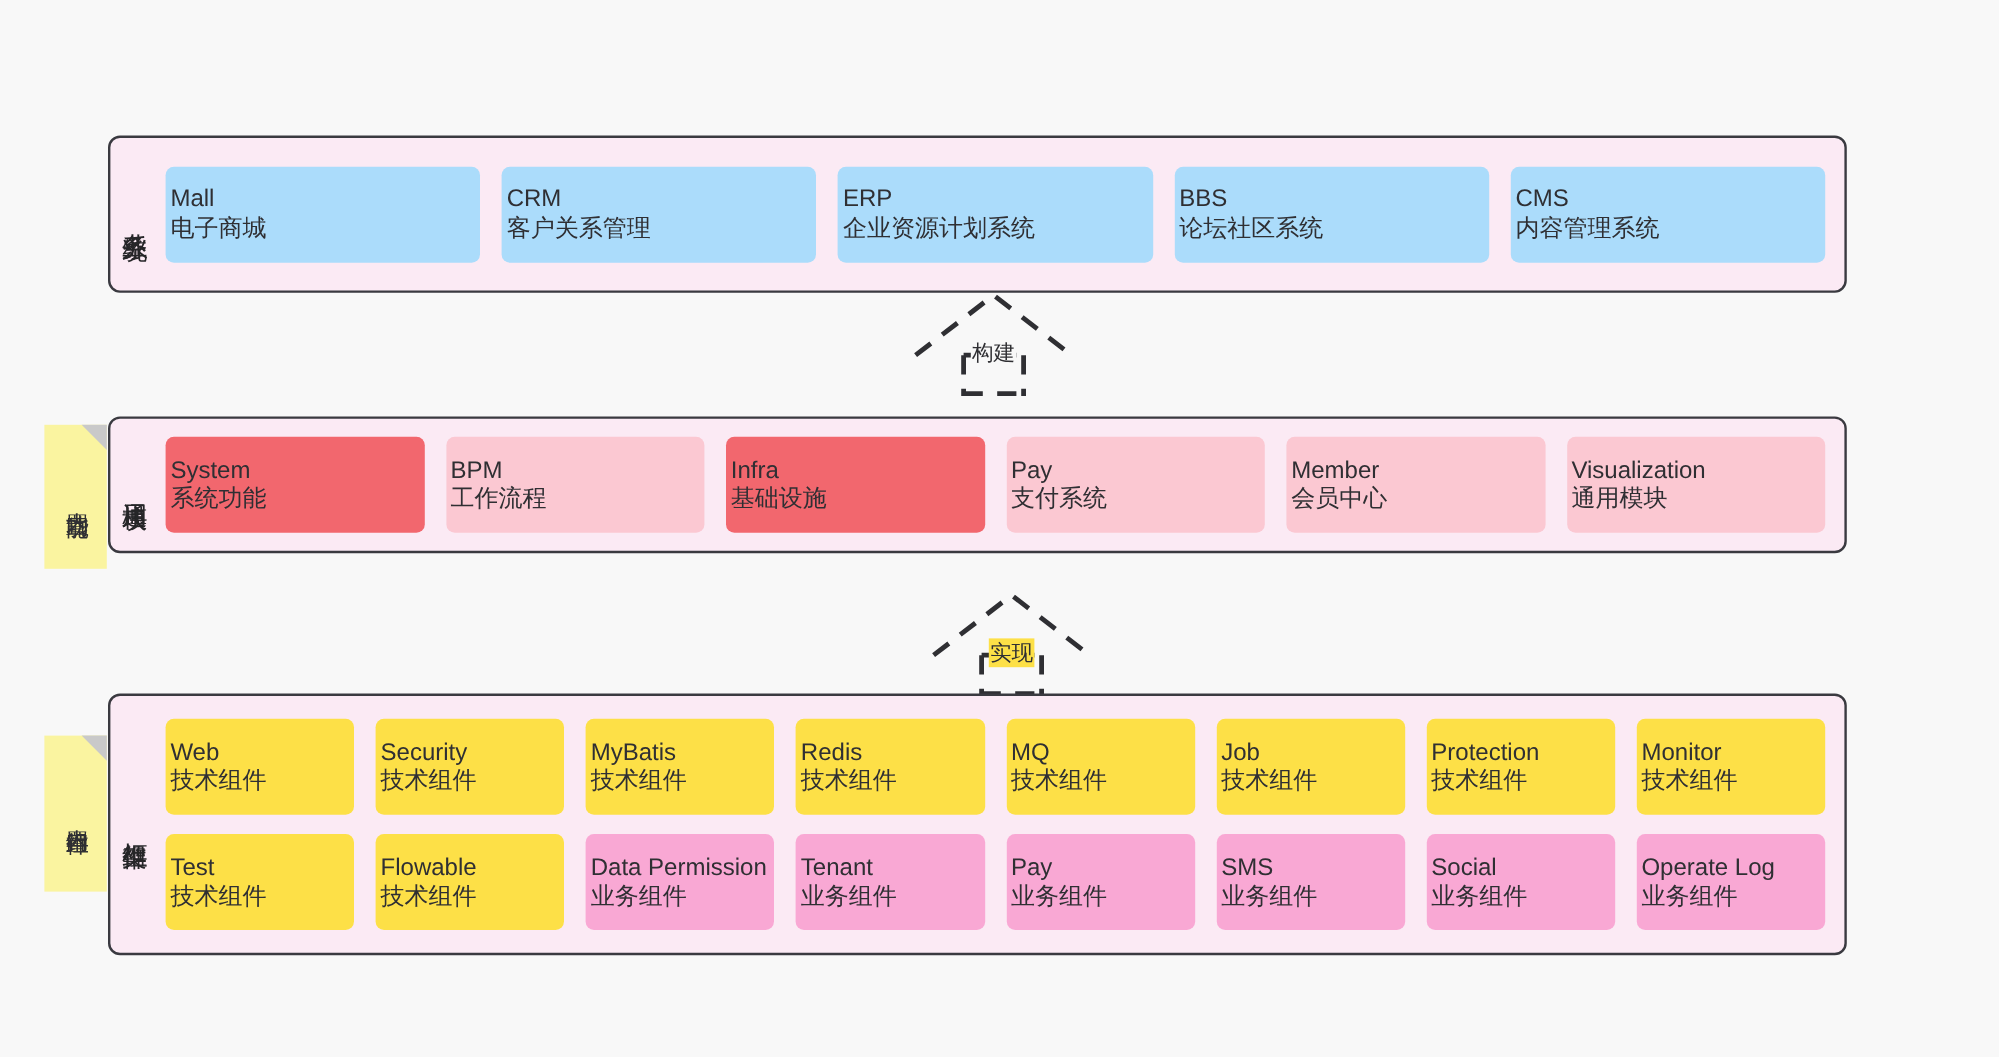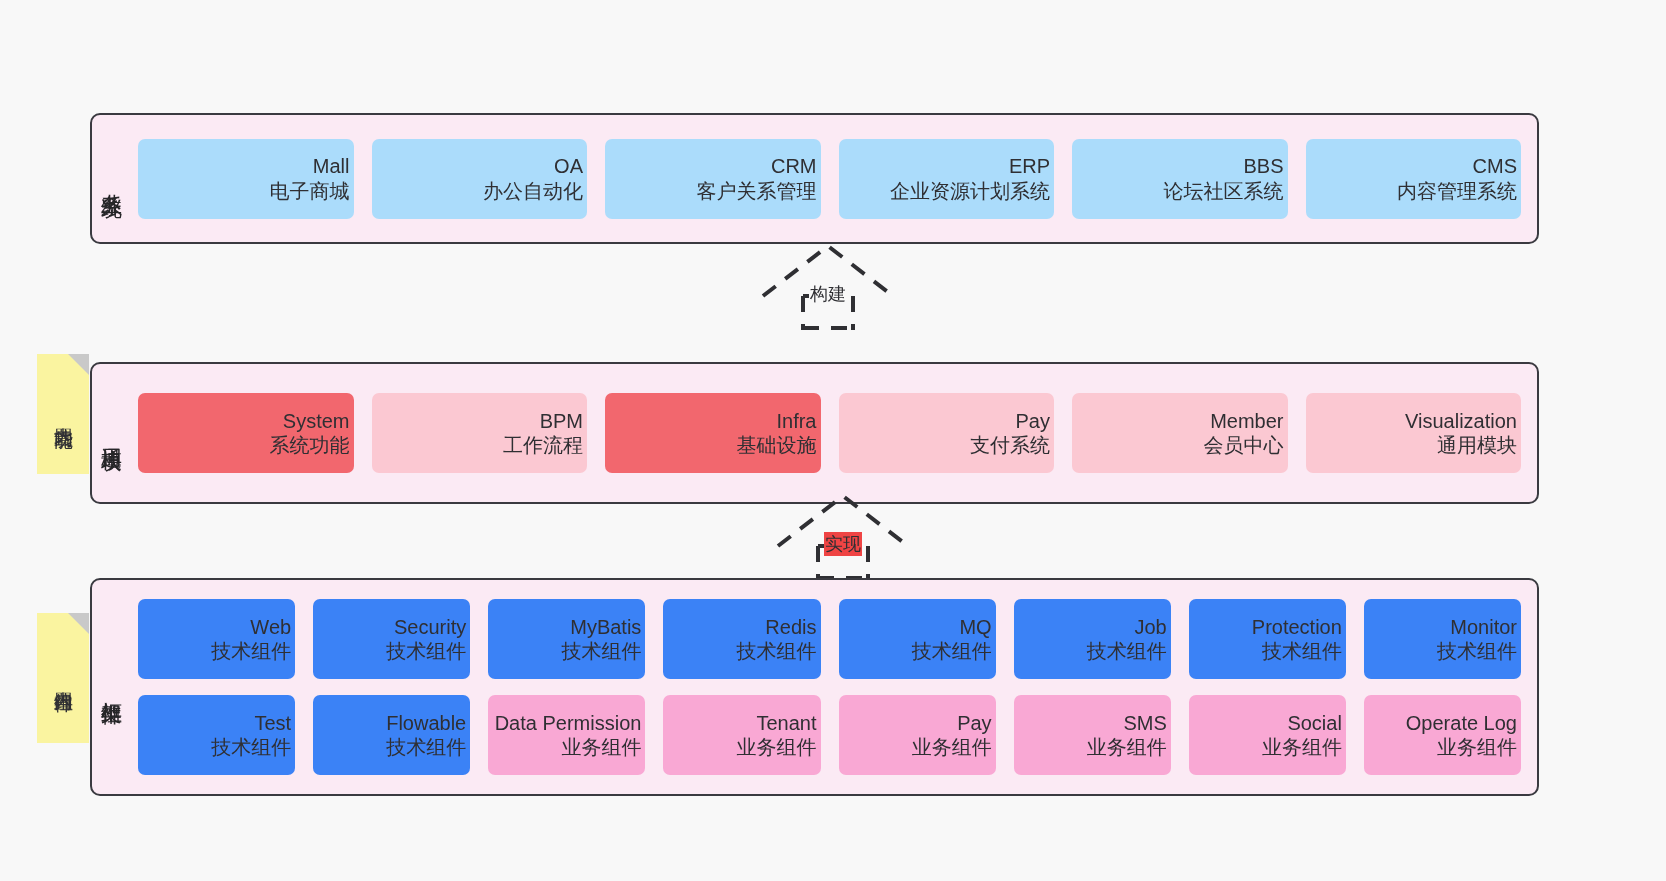--- a/index.html
+++ b/index.html
@@ -56,37 +56,37 @@
   }
 
   
   .node {
     flex: 1 1 0;
     min-width: 0;
     height: 80px;
     border-radius: 7px;
     display: flex;
     flex-direction: column;
-    align-items: flex-end;
+    align-items: flex-start;
     justify-content: center;
     font-size: 20px;
     color: #2f2f33;
     line-height: 1.22;
     text-align: center;
     padding: 2px 4px;
     user-select: none;
   }
   .node .l1 { white-space: nowrap; }
   .node .l2 { white-space: nowrap; }
   .node.wrap .l1 { white-space: normal; }
 
   .n-blue      { background: #abdcfb; }
   .n-red       { background: #f2676e; }
   .n-pink      { background: #fbc8d2; }
-  .n-green     { background: #3b82f6; }
+  .n-green     { background: #fde047; }
   .n-lgreen    { background: #f9a8d4; }
 
   
   .note {
     position: absolute;
     background: #faf4a0;
     width: 52px;
     display: flex;
     align-items: center;
     justify-content: center;
@@ -137,24 +137,20 @@
 
   <div class="layer" id="layer-business" style="left:90px; top:113px; width:1449px; height:131px;">
     <div class="layer-title">业务系统</div>
     <div class="layer-body">
       <div class="row">
         <div class="node n-blue">
           <span class="l1">Mall</span>
           <span class="l2">电子商城</span>
         </div>
         <div class="node n-blue">
-          <span class="l1">OA</span>
-          <span class="l2">办公自动化</span>
-        </div>
-        <div class="node n-blue">
           <span class="l1">CRM</span>
           <span class="l2">客户关系管理</span>
         </div>
         <div class="node n-blue">
           <span class="l1">ERP</span>
           <span class="l2">企业资源计划系统</span>
         </div>
         <div class="node n-blue">
           <span class="l1">BBS</span>
           <span class="l2">论坛社区系统</span>
@@ -175,21 +171,21 @@
       <path d="M50 58 L100 58" fill="none" stroke="#2f2f33" stroke-width="4" stroke-dasharray="16,12"></path>
       <path d="M50 90 L100 90" fill="none" stroke="#2f2f33" stroke-width="4" stroke-dasharray="16,12"></path>
     </svg>
     <span class="gen-label" style="bottom:24px; background:#f8f8f8;">构建</span>
   </div>
 
   <div class="note" style="left:37px; top:354px; height:120px;">
     <span>内置功能</span>
   </div>
 
-  <div class="layer" id="layer-modules" style="left:90px; top:362px; width:1449px; height:142px;">
+  <div class="layer" id="layer-modules" style="left:90px; top:347px; width:1449px; height:114px;">
     <div class="layer-title">通用模块</div>
     <div class="layer-body">
       <div class="row">
         <div class="node n-red">
           <span class="l1">System</span>
           <span class="l2">系统功能</span>
         </div>
         <div class="node n-pink">
           <span class="l1">BPM</span>
           <span class="l2">工作流程</span>
@@ -215,21 +211,21 @@
   </div>
 
   <div class="gen-arrow" style="left:768px; top:488px;">
     <svg width="150" height="92" viewBox="0 0 150 92">
       <path d="M10 58 L75 8 L140 58" fill="none" stroke="#2f2f33" stroke-width="4" stroke-dasharray="16,12" stroke-linecap="butt"></path>
       <path d="M50 58 L50 92" fill="none" stroke="#2f2f33" stroke-width="4" stroke-dasharray="16,12"></path>
       <path d="M100 58 L100 92" fill="none" stroke="#2f2f33" stroke-width="4" stroke-dasharray="16,12"></path>
       <path d="M50 58 L100 58" fill="none" stroke="#2f2f33" stroke-width="4" stroke-dasharray="16,12"></path>
       <path d="M50 90 L100 90" fill="none" stroke="#2f2f33" stroke-width="4" stroke-dasharray="16,12"></path>
     </svg>
-    <span class="gen-label" style="bottom:24px; background:#ef4444;">实现</span>
+    <span class="gen-label" style="bottom:24px; background:#fde047;">实现</span>
   </div>
 
   <div class="note" style="left:37px; top:613px; height:130px;">
     <span>内置组件</span>
   </div>
 
   <div class="layer" id="layer-framework" style="left:90px; top:578px; width:1449px; height:218px;">
     <div class="layer-title">框架组件</div>
     <div class="layer-body">
 

